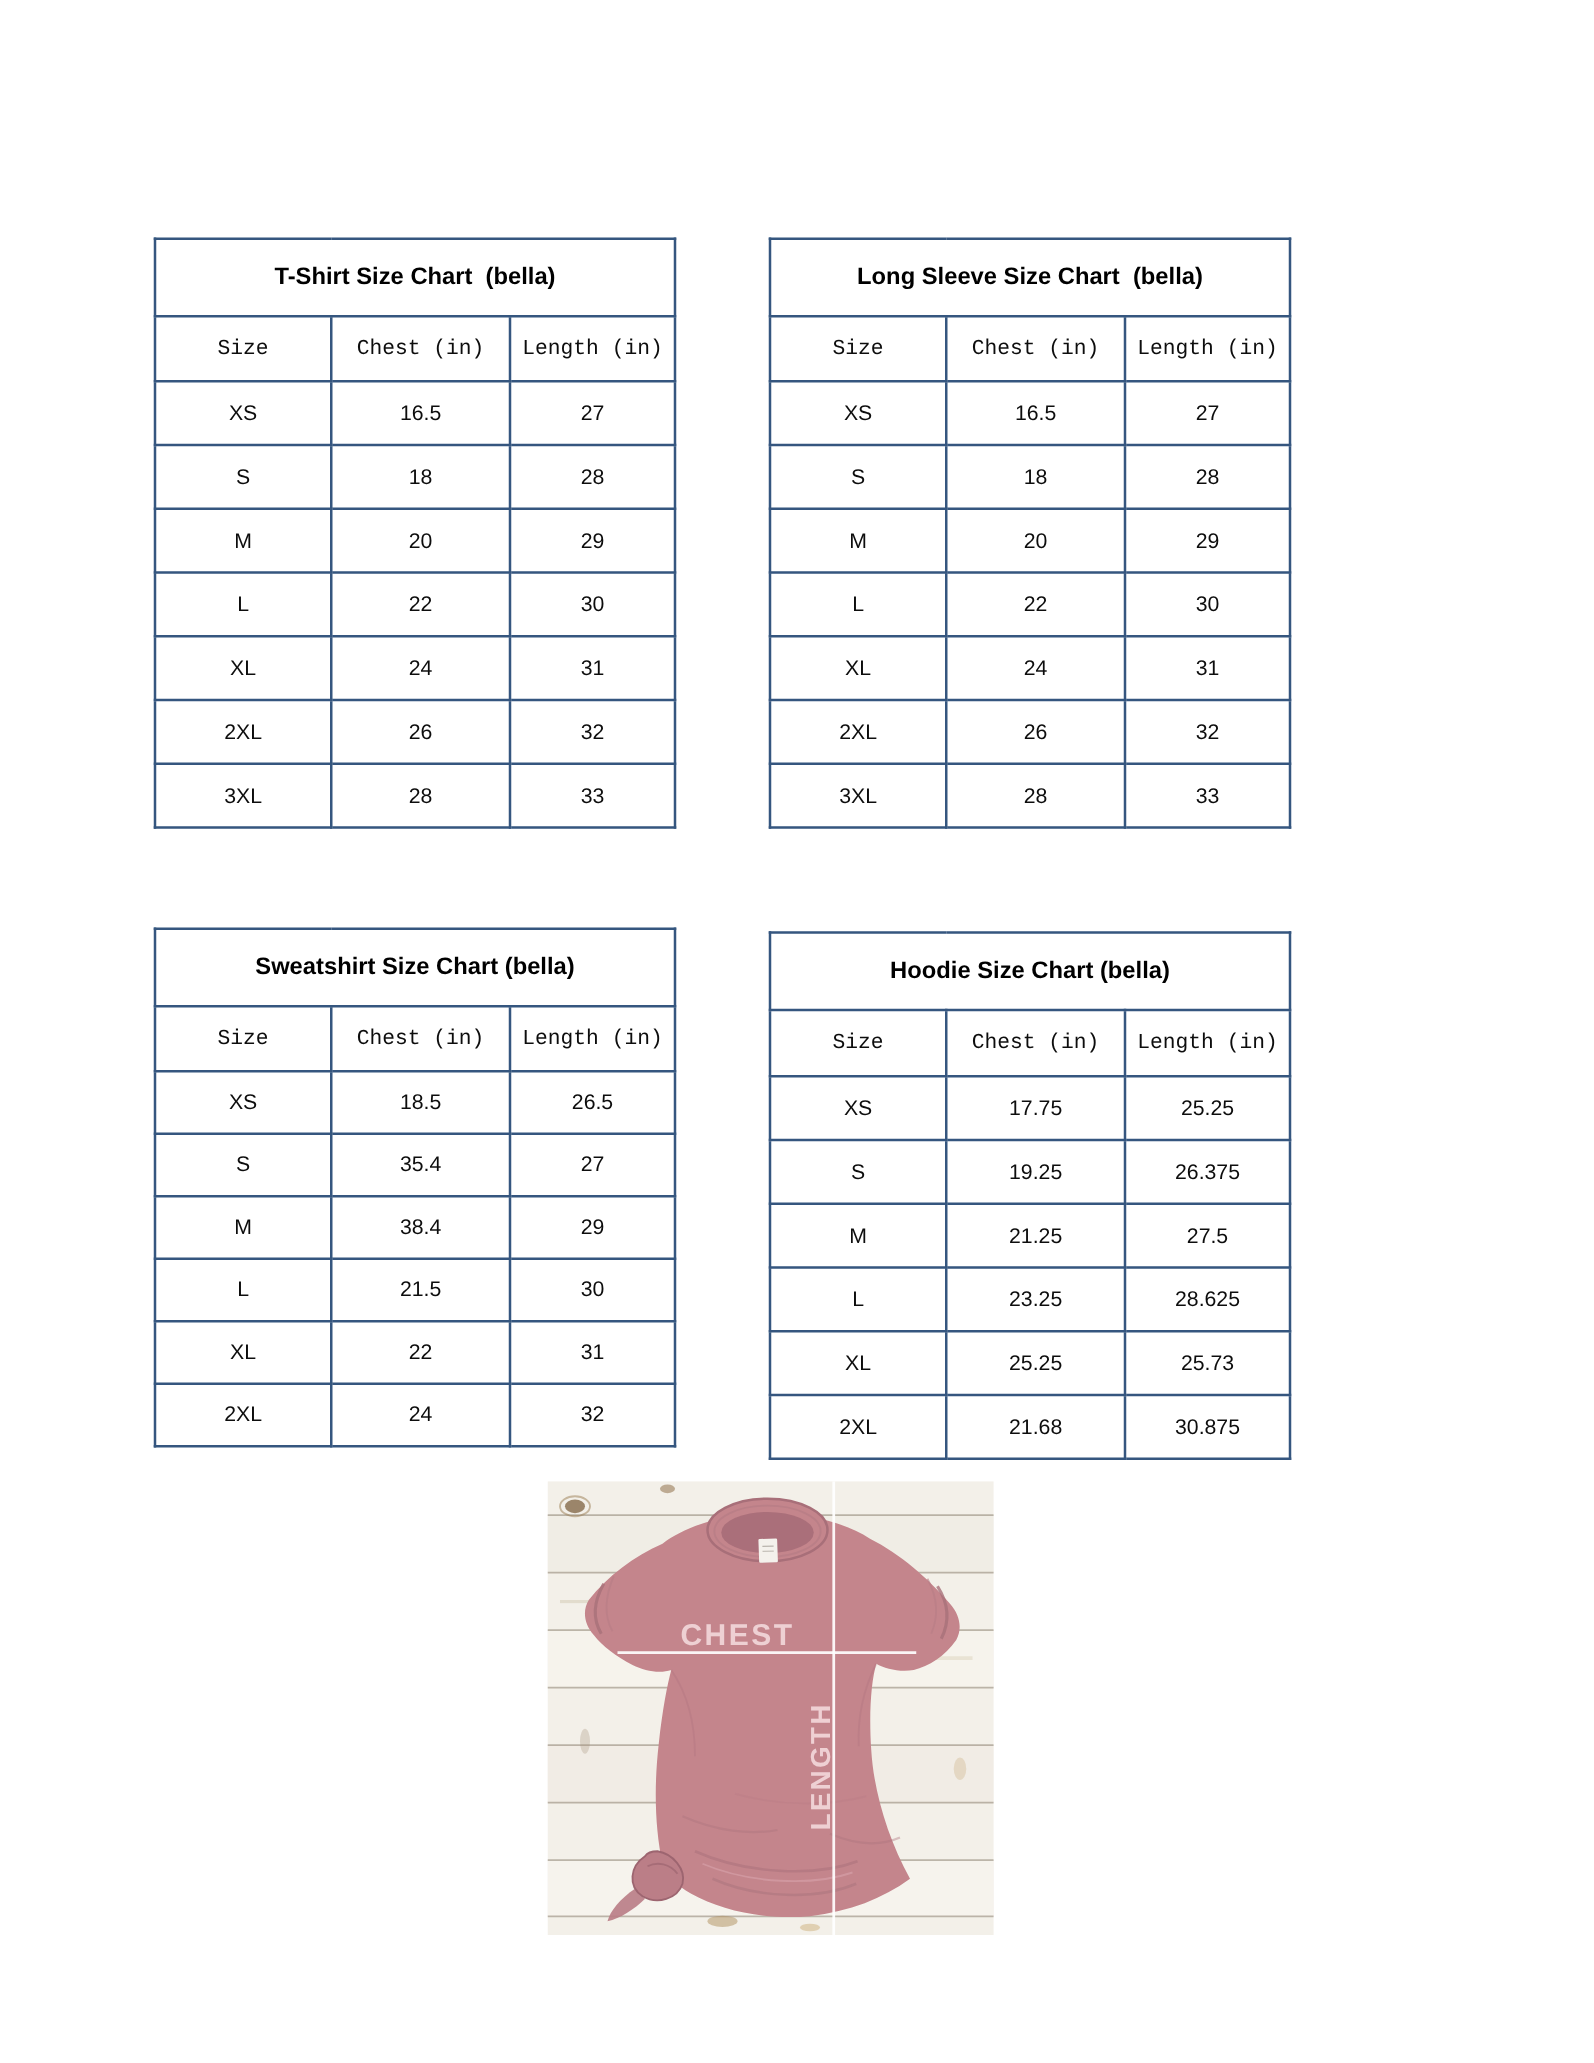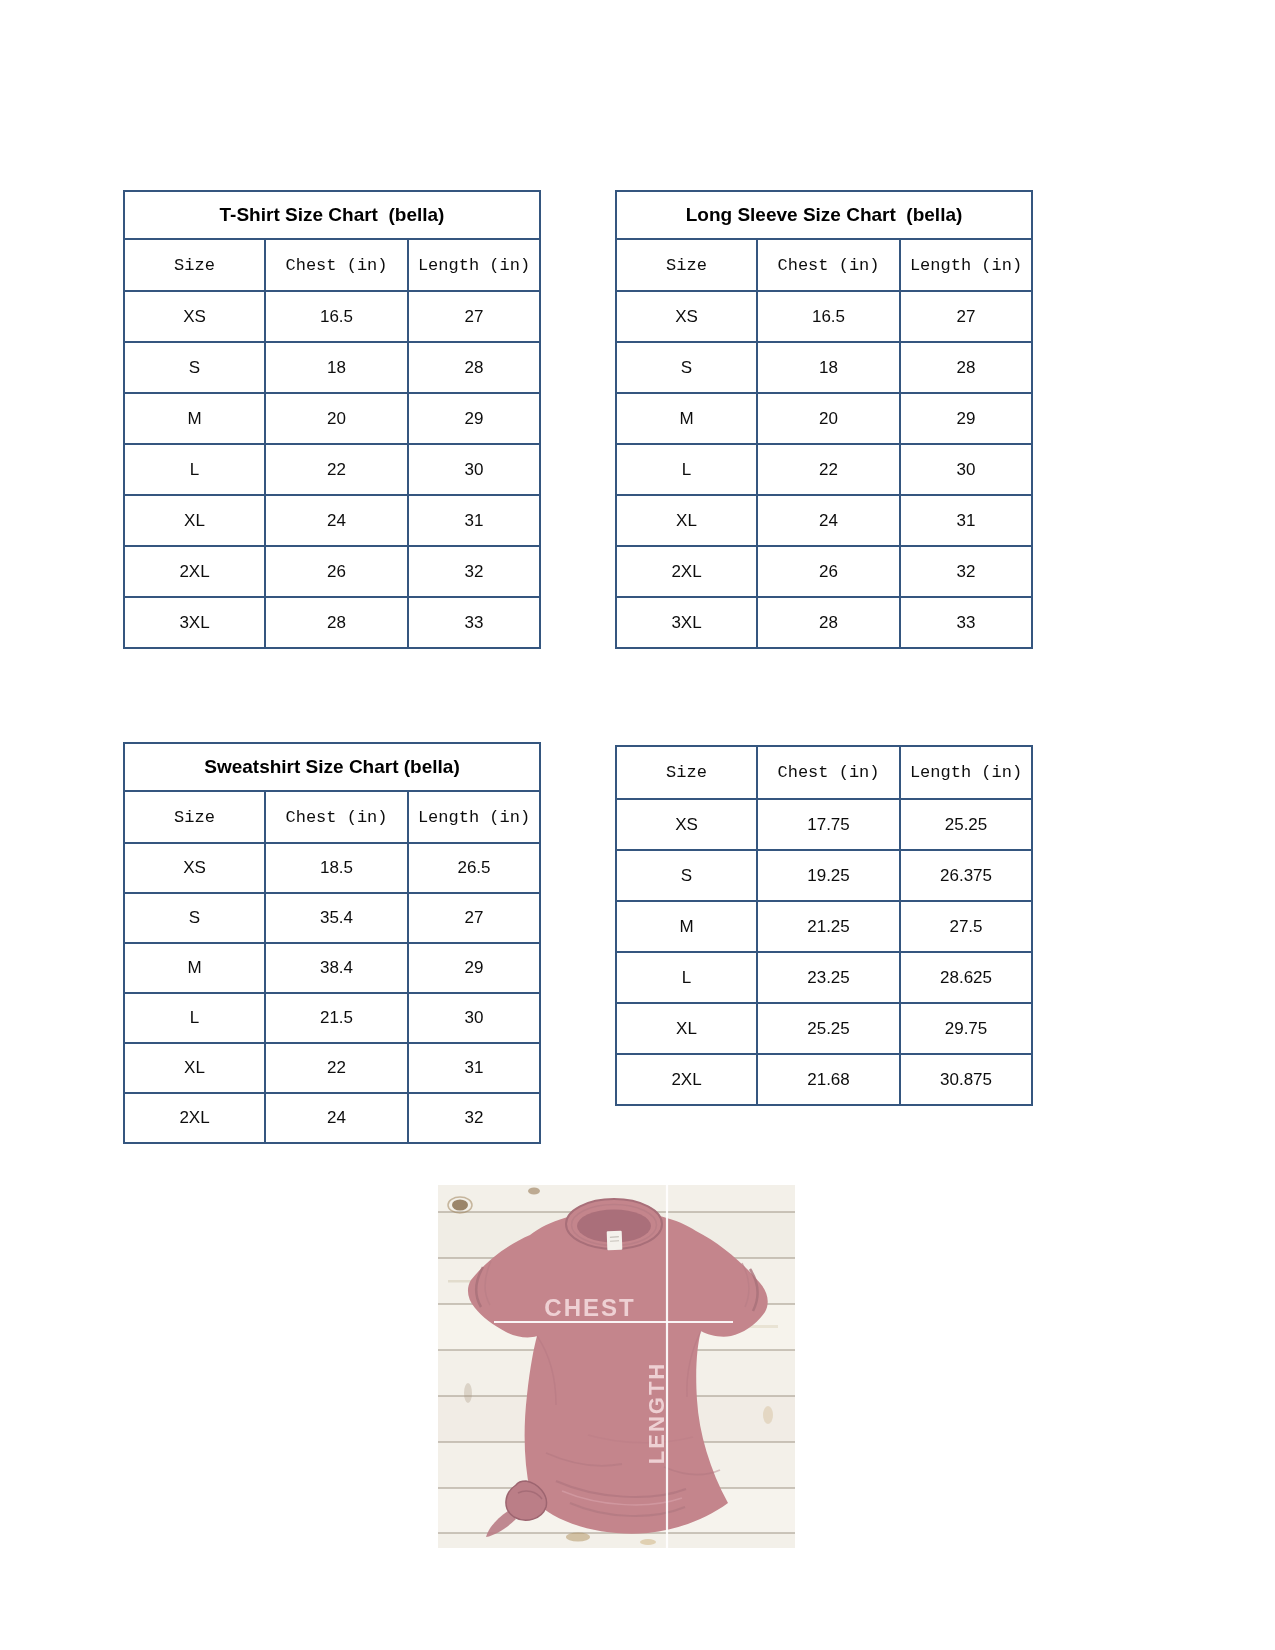--- a/index.html
+++ b/index.html
@@ -9,21 +9,21 @@
     overflow:hidden;
   }
   .size-table{
     position:absolute;border-collapse:collapse;table-layout:fixed;background:#fff;
     font-size:17px;color:#0d0d0d;
   }
   .size-table td{
     border:2px solid #35567f;padding:0;text-align:center;vertical-align:middle;
   }
   .size-table .title{font-weight:bold;font-size:19px;white-space:pre-wrap;color:#000;}
-  .size-table tr.title-row{height:48px;padding-left:36px;}
+  .size-table tr.title-row{height:62px;padding-left:36px;}
   .size-table tr.header-row{height:52px;font-family:Liberation Mono, monospace;}
   .size-table tr.data-row{height:51px;}
   #sweatshirt-table tr.data-row{height:50px;}
   #hoodie-table tr.header-row{height:53px;}
   col.c1{width:141px;} col.c2{width:143px;} col.c3{width:132px;}
   #tshirt-table{left:123px;top:190px;}
   #longsleeve-table{left:615px;top:190px;}
   #sweatshirt-table{left:123px;top:742px;}
   #hoodie-table{left:615px;top:745px;}
   .photo{position:absolute;left:438px;top:1185px;width:357px;height:274px;}
@@ -186,20 +186,23 @@
   </tbody>
 </table>
 
 <table class="size-table" id="hoodie-table">
   <colgroup>
       <col class="c1">
       <col class="c2">
       <col class="c3">
     </colgroup>
   <tbody>
+    <tr class="title-row">
+        <td colspan="3" class="title">Hoodie Size Chart (bella)</td>
+      </tr>
     <tr class="header-row">
       <td>Size</td>
       <td>Chest (in)</td>
       <td>Length (in)</td>
     </tr>
     <tr class="data-row">
       <td>XS</td>
       <td>17.75</td>
       <td>25.25</td>
     </tr>
@@ -214,21 +217,21 @@
       <td>27.5</td>
     </tr>
     <tr class="data-row">
       <td>L</td>
       <td>23.25</td>
       <td>28.625</td>
     </tr>
     <tr class="data-row">
       <td>XL</td>
       <td>25.25</td>
-      <td>29.75</td>
+      <td>25.73</td>
     </tr>
     <tr class="data-row">
       <td>2XL</td>
       <td>21.68</td>
       <td>30.875</td>
     </tr>
   </tbody>
 </table>
 
 <div class="photo">

